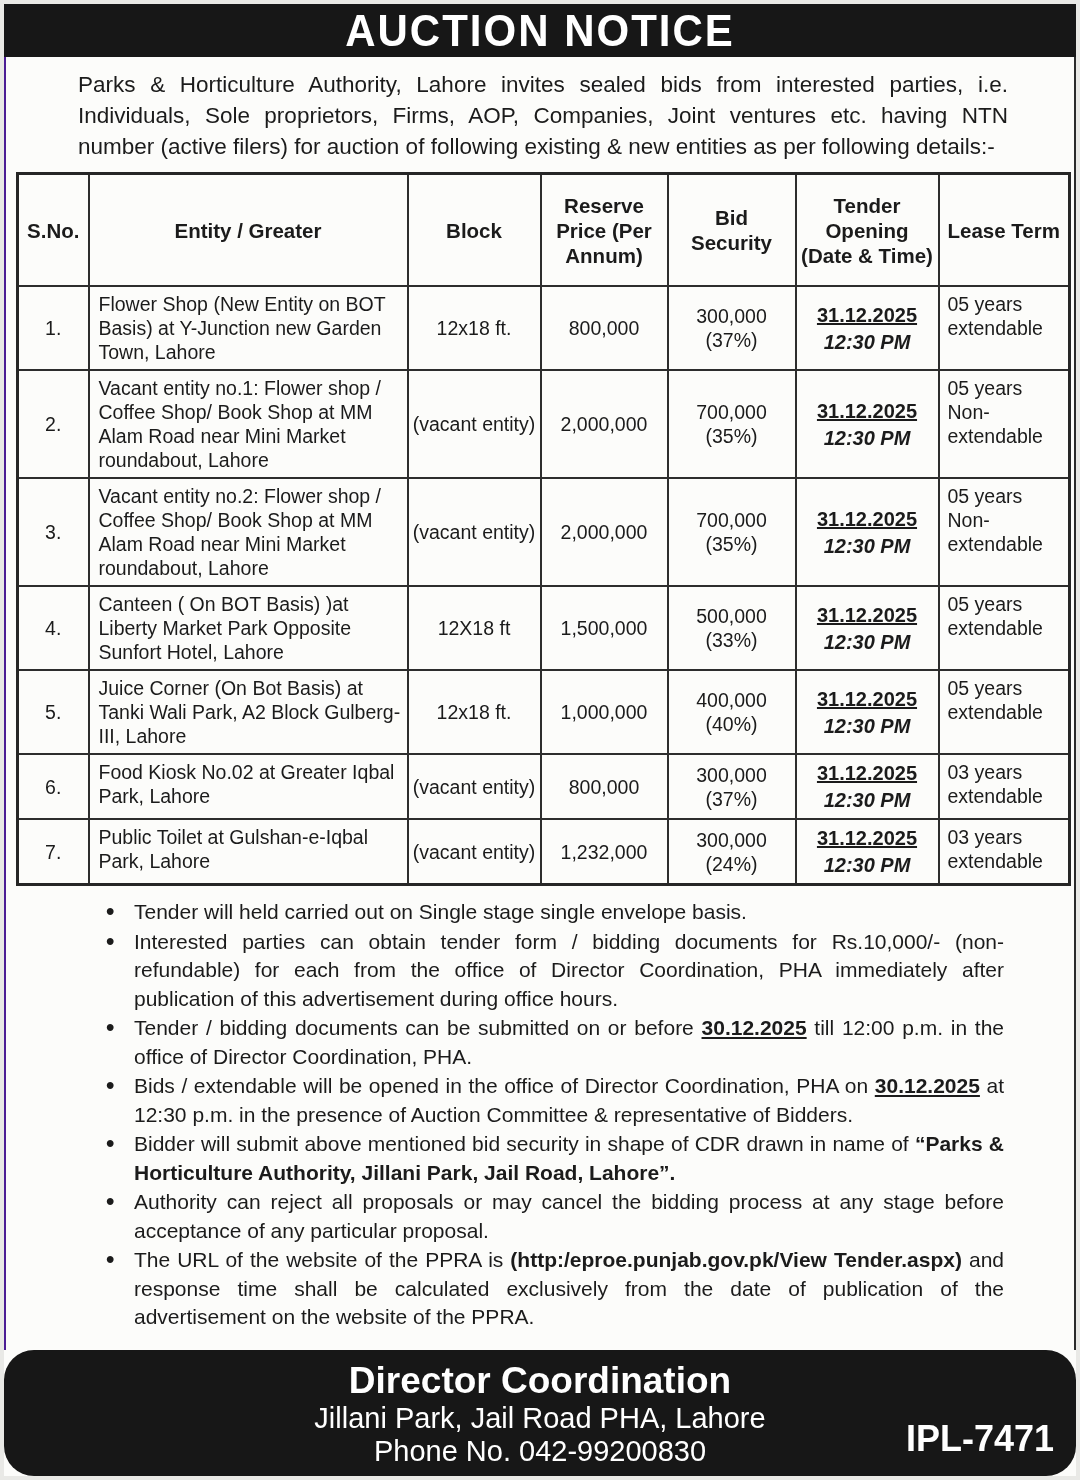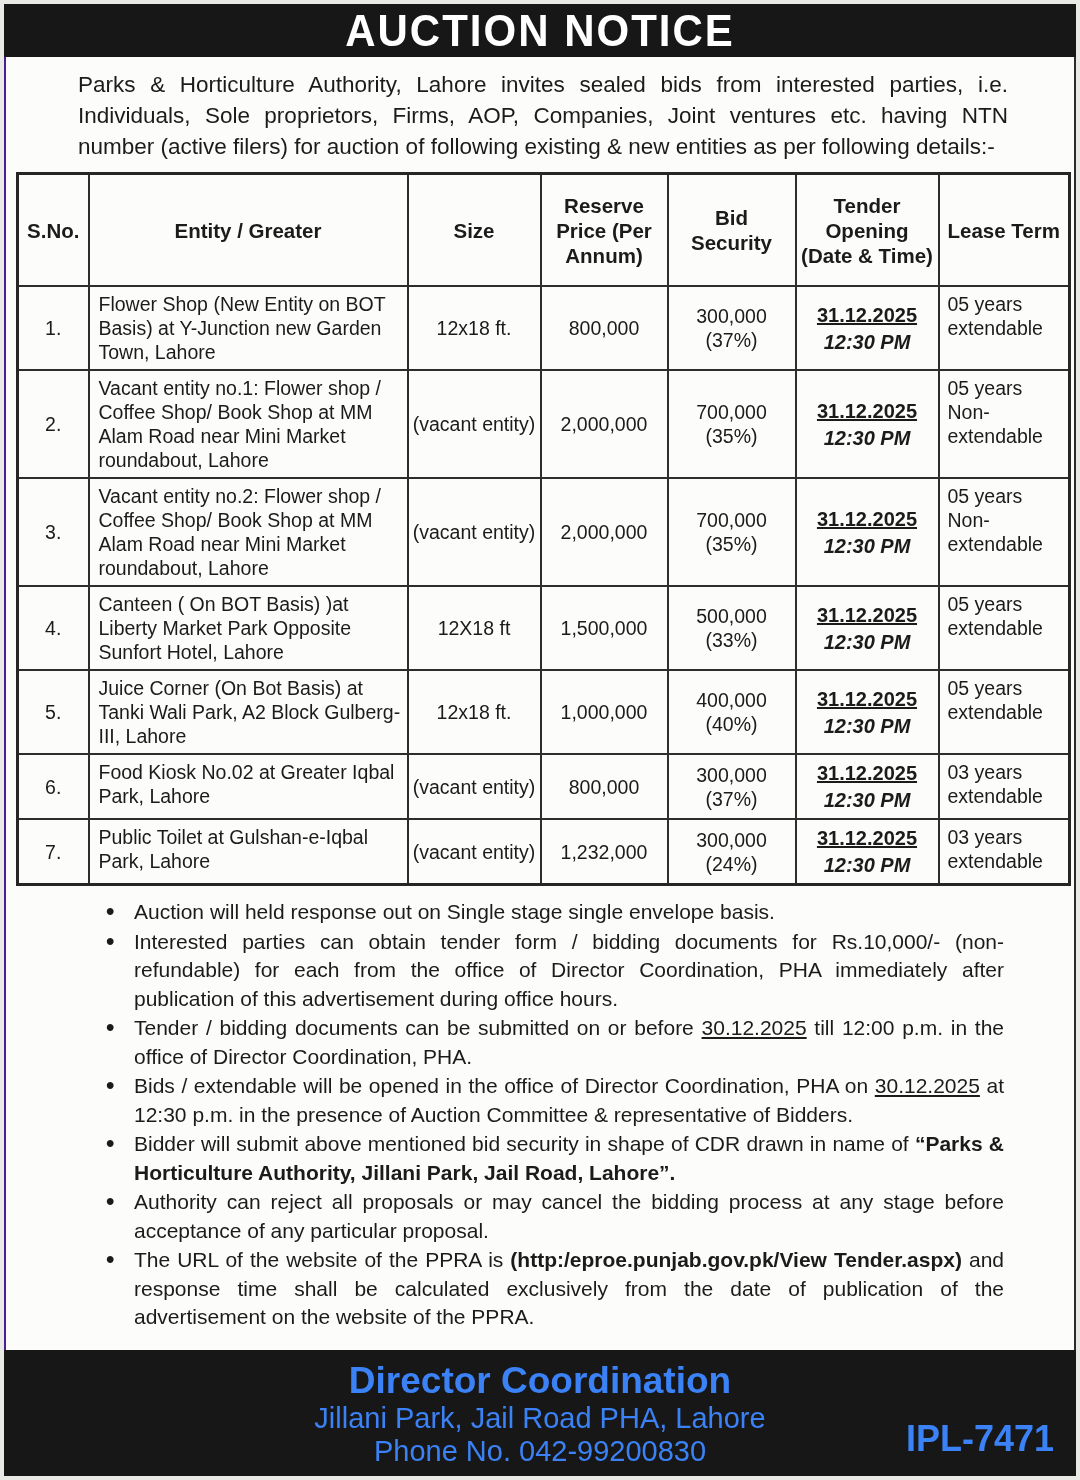--- a/index.html
+++ b/index.html
@@ -73,27 +73,27 @@
     font-size:21px;line-height:28.5px;
     text-align:justify;
     margin-bottom:1px;
   }
   ul.notes li::before{
     content:"\2022";
     position:absolute;left:4px;top:-1px;
     font-size:24px;font-weight:bold;
   }
   .b{font-weight:bold;}
-  .bu{font-weight:normal;text-decoration:underline;}
+  .bu{font-weight:bold;text-decoration:underline;}
   
   .footer{
-    flex:0 0 auto;height:126px;background:#171717;color:#3b82f6;
+    flex:0 0 auto;height:126px;background:#171717;color:#ffffff;
     position:relative;
     display:flex;flex-direction:column;align-items:center;justify-content:center;
-    padding-top:2px;box-sizing:border-box;
+    padding-top:2px;box-sizing:border-box;border-radius:30px;
   }
   .footer .signatory{font-size:37px;font-weight:bold;line-height:42px;}
   .footer .address{font-size:29px;line-height:33px;}
   .footer .phone{font-size:29px;line-height:33px;}
   .footer .ipl{
     position:absolute;right:22px;bottom:16px;
     font-size:36px;font-weight:bold;
   }
 </style>
 </head>
@@ -116,21 +116,21 @@
           <col style="width:133px">
         <col style="width:127px">
           <col style="width:128px">
           <col style="width:143px">
         <col style="width:131px">
       </colgroup>
       <thead>
         <tr id="header-row">
             <th>S.No.</th>
             <th>Entity / Greater</th>
-            <th>Size</th>
+            <th>Block</th>
             <th>Reserve Price (Per Annum)</th>
             <th>Bid Security</th>
             <th>Tender Opening (Date &amp; Time)</th>
             <th>Lease Term</th>
           </tr>
       </thead>
       <tbody id="table-body">
           <tr>
             <td class="c-sno">1.</td>
             <td class="c-entity">Flower Shop (New Entity on BOT Basis) at Y-Junction new Garden Town, Lahore</td>
@@ -233,21 +233,21 @@
             <td class="c-tender">
               <div class="tender-date">31.12.2025</div>
               <div class="tender-time">12:30 PM</div>
             </td>
             <td class="c-lease">03 years extendable</td>
           </tr>
         </tbody>
     </table>
 
     <ul class="notes" id="bullet-list">
-        <li><span>Auction will held response out on Single stage single envelope basis.</span></li>
+        <li><span>Tender will held carried out on Single stage single envelope basis.</span></li>
         <li><span>Interested parties can obtain tender form / bidding documents for Rs.10,000/- (non-refundable) for each from the office of Director Coordination, PHA immediately after publication of this advertisement during office hours.</span></li>
         <li><span>Tender / bidding documents can be submitted on or before </span><span class="bu">30.12.2025</span><span> till 12:00 p.m. in the office of Director Coordination, PHA.</span></li>
         <li><span>Bids / extendable will be opened in the office of Director Coordination, PHA on </span><span class="bu">30.12.2025</span><span> at 12:30 p.m. in the presence of Auction Committee &amp; representative of Bidders.</span></li>
         <li><span>Bidder will submit above mentioned bid security in shape of CDR drawn in name of </span><span class="b">“Parks &amp; Horticulture Authority, Jillani Park, Jail Road, Lahore”.</span></li>
         <li><span>Authority can reject all proposals or may cancel the bidding process at any stage before acceptance of any particular proposal.</span></li>
         <li><span>The URL of the website of the PPRA is </span><span class="b">(http:/eproe.punjab.gov.pk/View Tender.aspx)</span><span> and response time shall be calculated exclusively from the date of publication of the advertisement on the website of the PPRA.</span></li>
       </ul>
 
   </div>
 

